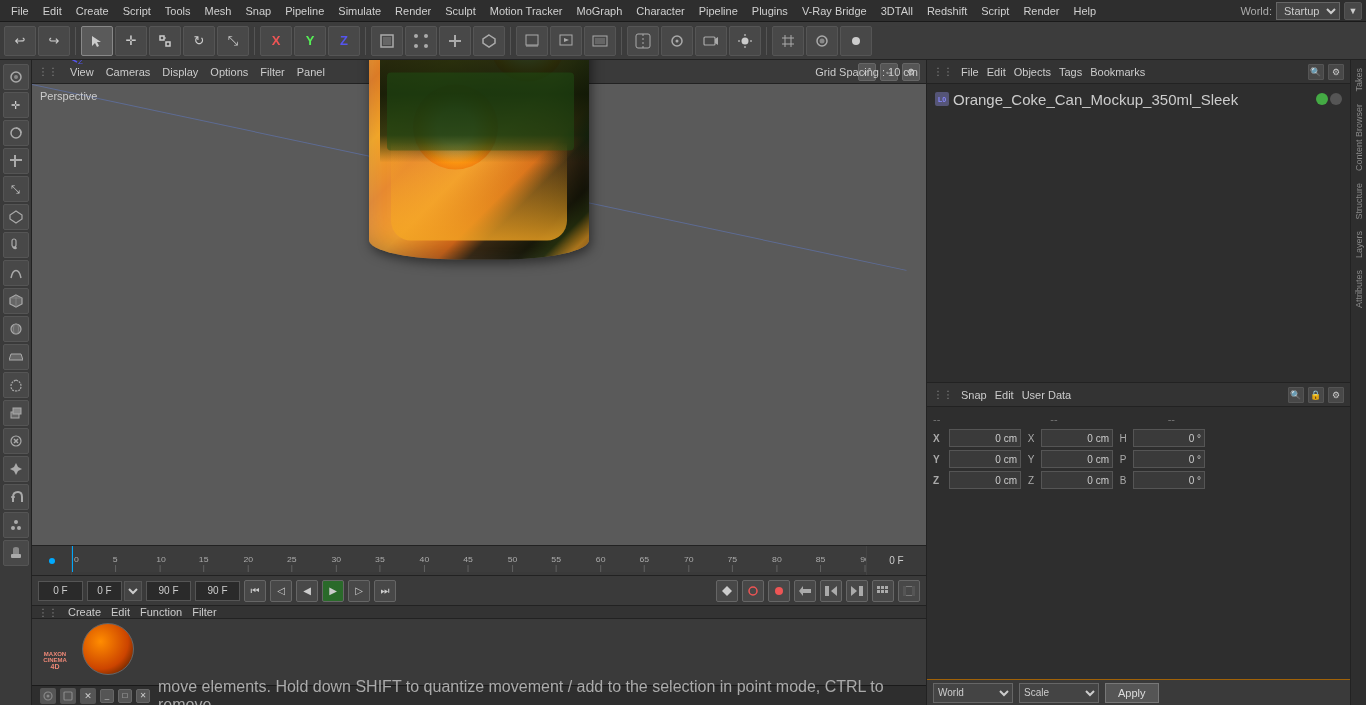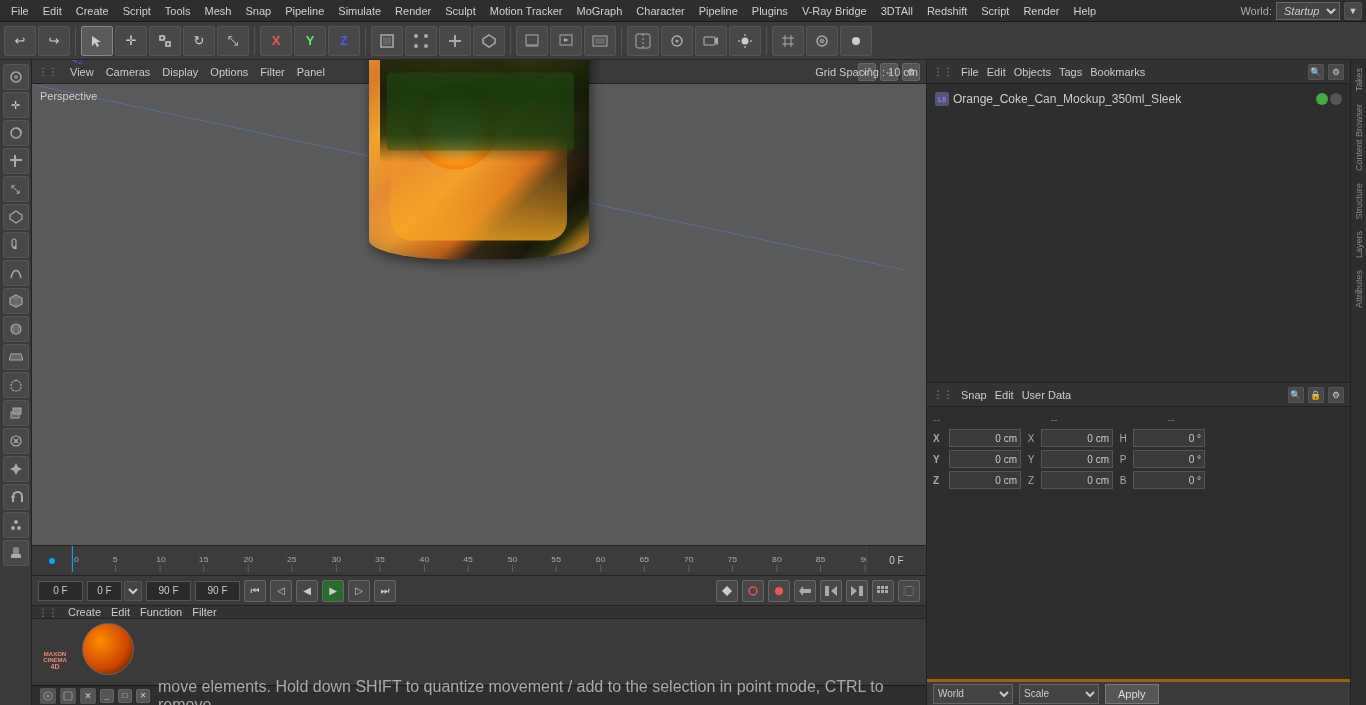--- a/index.html
+++ b/index.html
@@ -36,21 +36,20 @@
       gap: 4px;
     }
     .layout-label { color: #aaa; font-size: 11px; }
     .layout-select {
       background: #444;
       color: #ccc;
       border: 1px solid #666;
       font-size: 11px;
       padding: 1px 3px;
       height: 18px;
-      font-style: italic;
     }
 
     
     .toolbar {
       height: 38px;
       background: #3c3c3c;
       display: flex;
       align-items: center;
       border-bottom: 1px solid #222;
       padding: 0 4px;
@@ -405,21 +404,21 @@
       background: #666;
       border-radius: 2px;
       font-size: 8px;
       display: flex;
       align-items: center;
       justify-content: center;
     }
     .obj-label {
       flex: 1;
       color: #ccc;
-      font-size: 12px;
+      font-size: 15px;
     }
     .obj-vis-btns {
       display: flex;
       gap: 2px;
     }
     .obj-vis-btn {
       width: 12px;
       height: 12px;
       border-radius: 50%;
       cursor: pointer;
@@ -489,21 +488,21 @@
       color: #ccc;
       font-size: 10px;
       text-align: right;
       padding: 0 3px;
     }
 
     
     .attr-bottom {
       height: 26px;
       background: #3a3a3a;
-      border-top: 3px solid #a16207;
+      border-top: 1px solid #a16207;
       display: flex;
       align-items: center;
       padding: 0 6px;
       gap: 6px;
     }
     .world-select {
       width: 80px;
       height: 20px;
       background: #444;
       border: 1px solid #666;

